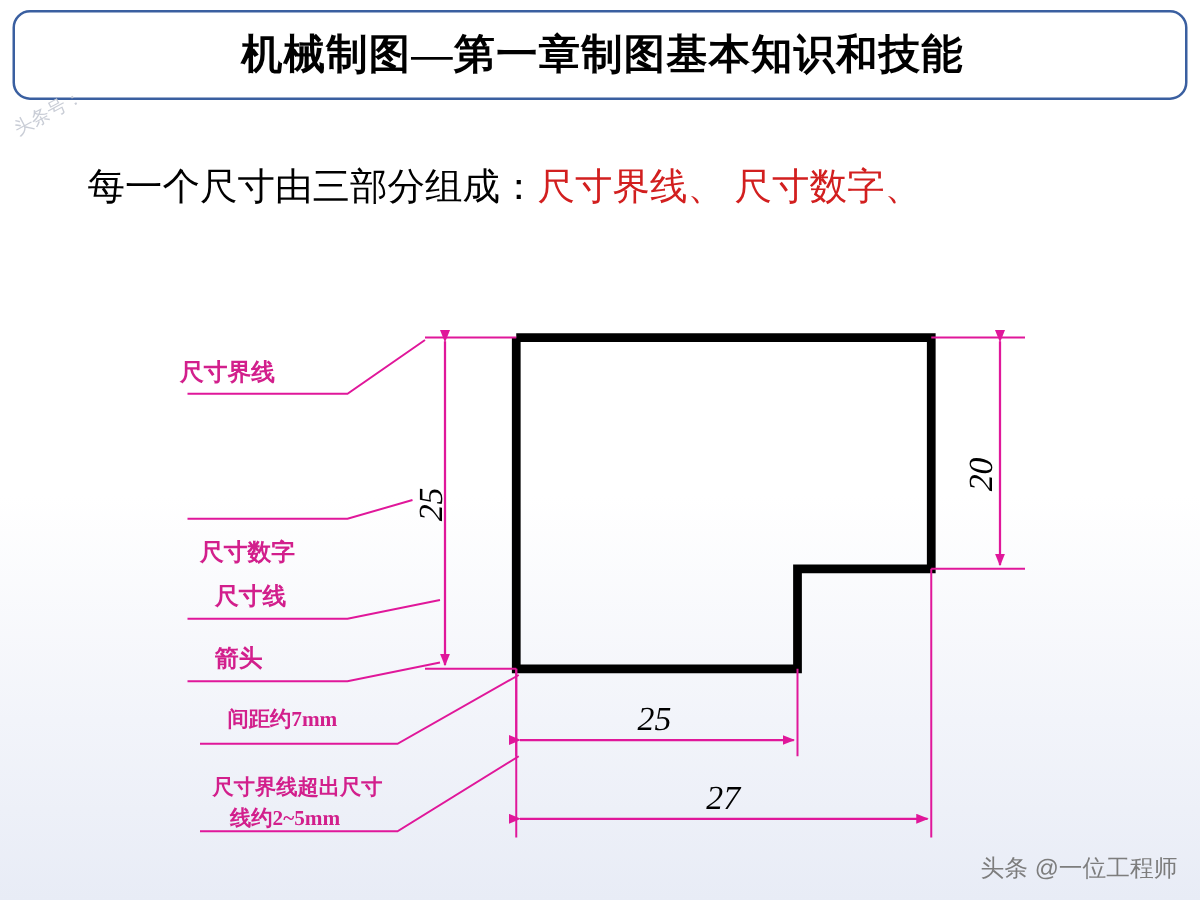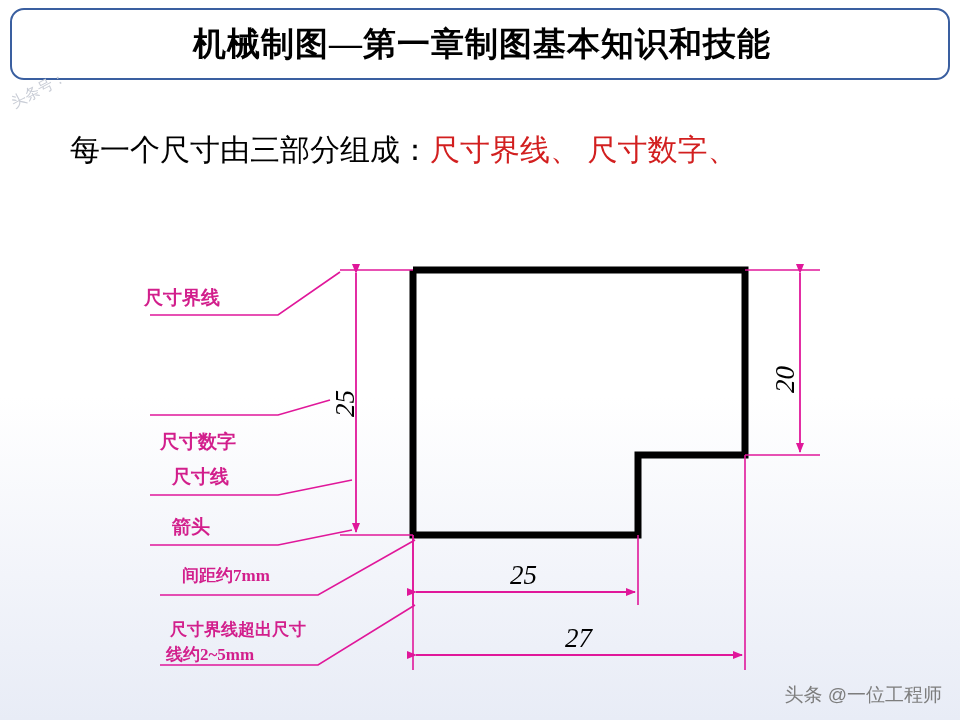--- a/index.html
+++ b/index.html
@@ -199,20 +199,20 @@
       </g>
     </svg>
   </div>
 
   <div class="callout" style="left:144px; top:285px;text-align:center;">尺寸界线</div>
   <div class="callout" style="left:160px; top:383px;margin-top:46px;">尺寸数字</div>
   <div class="callout" style="left:172px; top:464px;">尺寸线</div>
   <div class="callout" style="left:172px; top:514px;">箭头</div>
   <div class="callout small" style="left:182px; top:566px;">间距约7mm</div>
   <div class="callout small" style="left:170px; top:620px;">尺寸界线超出尺寸</div>
-  <div class="callout small" style="left:166px; top:645px;">线约2~5mm</div>
+  <div class="callout small" style="left:184px; top:645px;">线约2~5mm</div>
 
   <div class="dim vert" style="left:325px; top:388px; width:40px; text-align:center;">25</div>
   <div class="dim vert" style="left:765px; top:364px; width:40px; text-align:center;">20</div>
   <div class="dim" style="left:510px; top:560px;">25</div>
   <div class="dim" style="left:565px; top:623px;">27</div>
 
 </div>
 
 </body></html>

